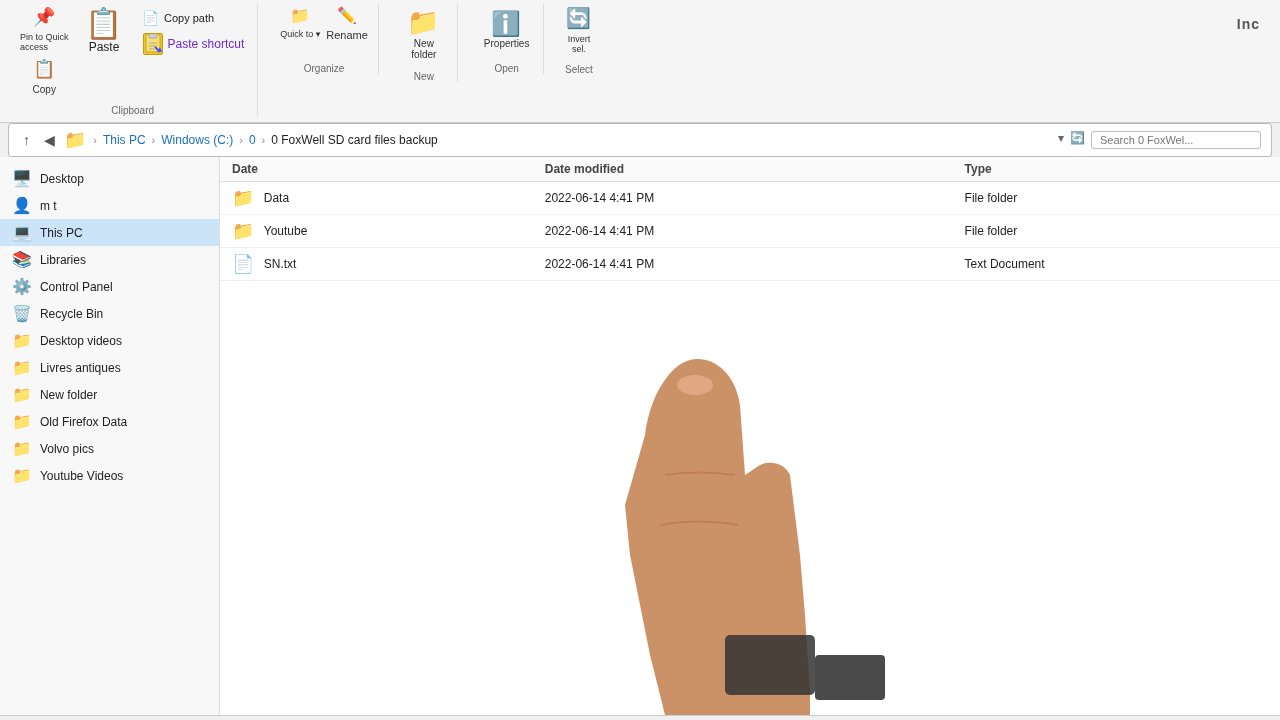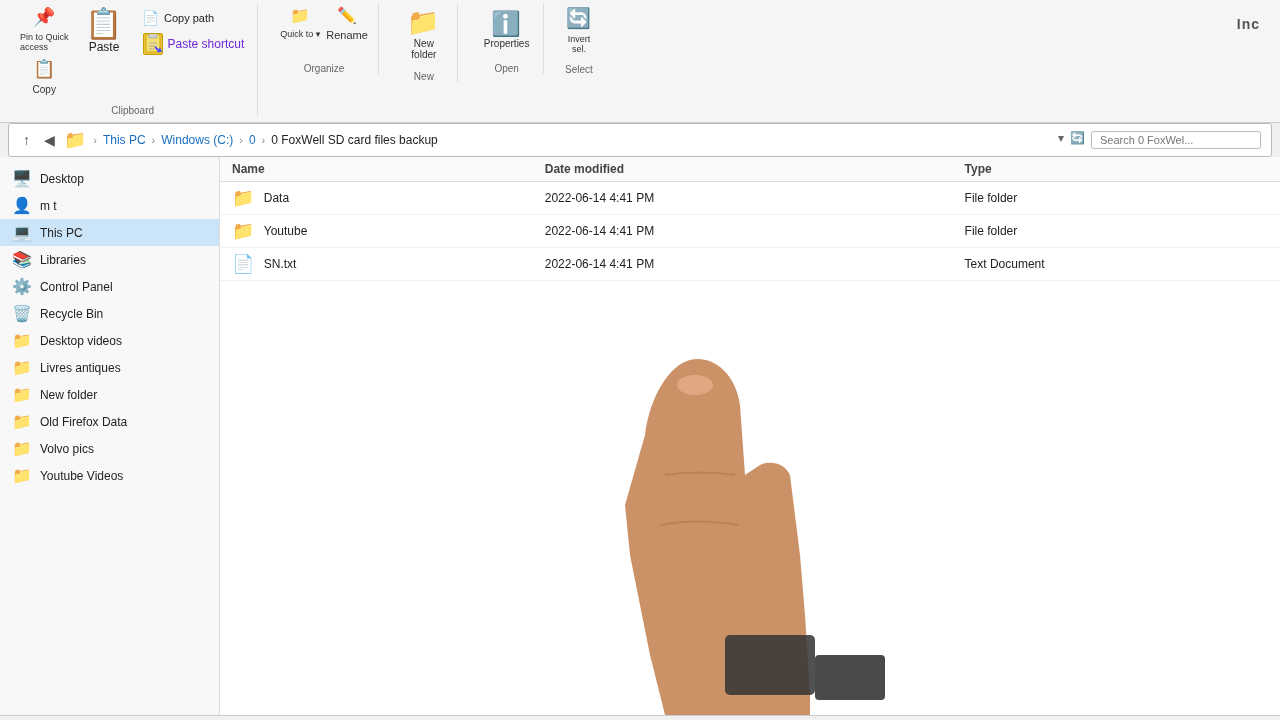--- a/index.html
+++ b/index.html
@@ -389,21 +389,21 @@
     <div class="sidebar-item">
       <span class="s-icon">📁</span>
       <span>Youtube Videos</span>
     </div>
   </div>
 
   <div class="file-content" style="position:relative;">
     <table class="file-table">
       <thead>
         <tr>
-          <th>Name</th>
+          <th>Date</th>
           <th>Date modified</th>
           <th>Type</th>
         </tr>
       </thead>
       <tbody id="file-rows">
 
       <tr>
     <td>
       <span class="file-icon">📁</span>
       <span class="file-name">Data</span>

